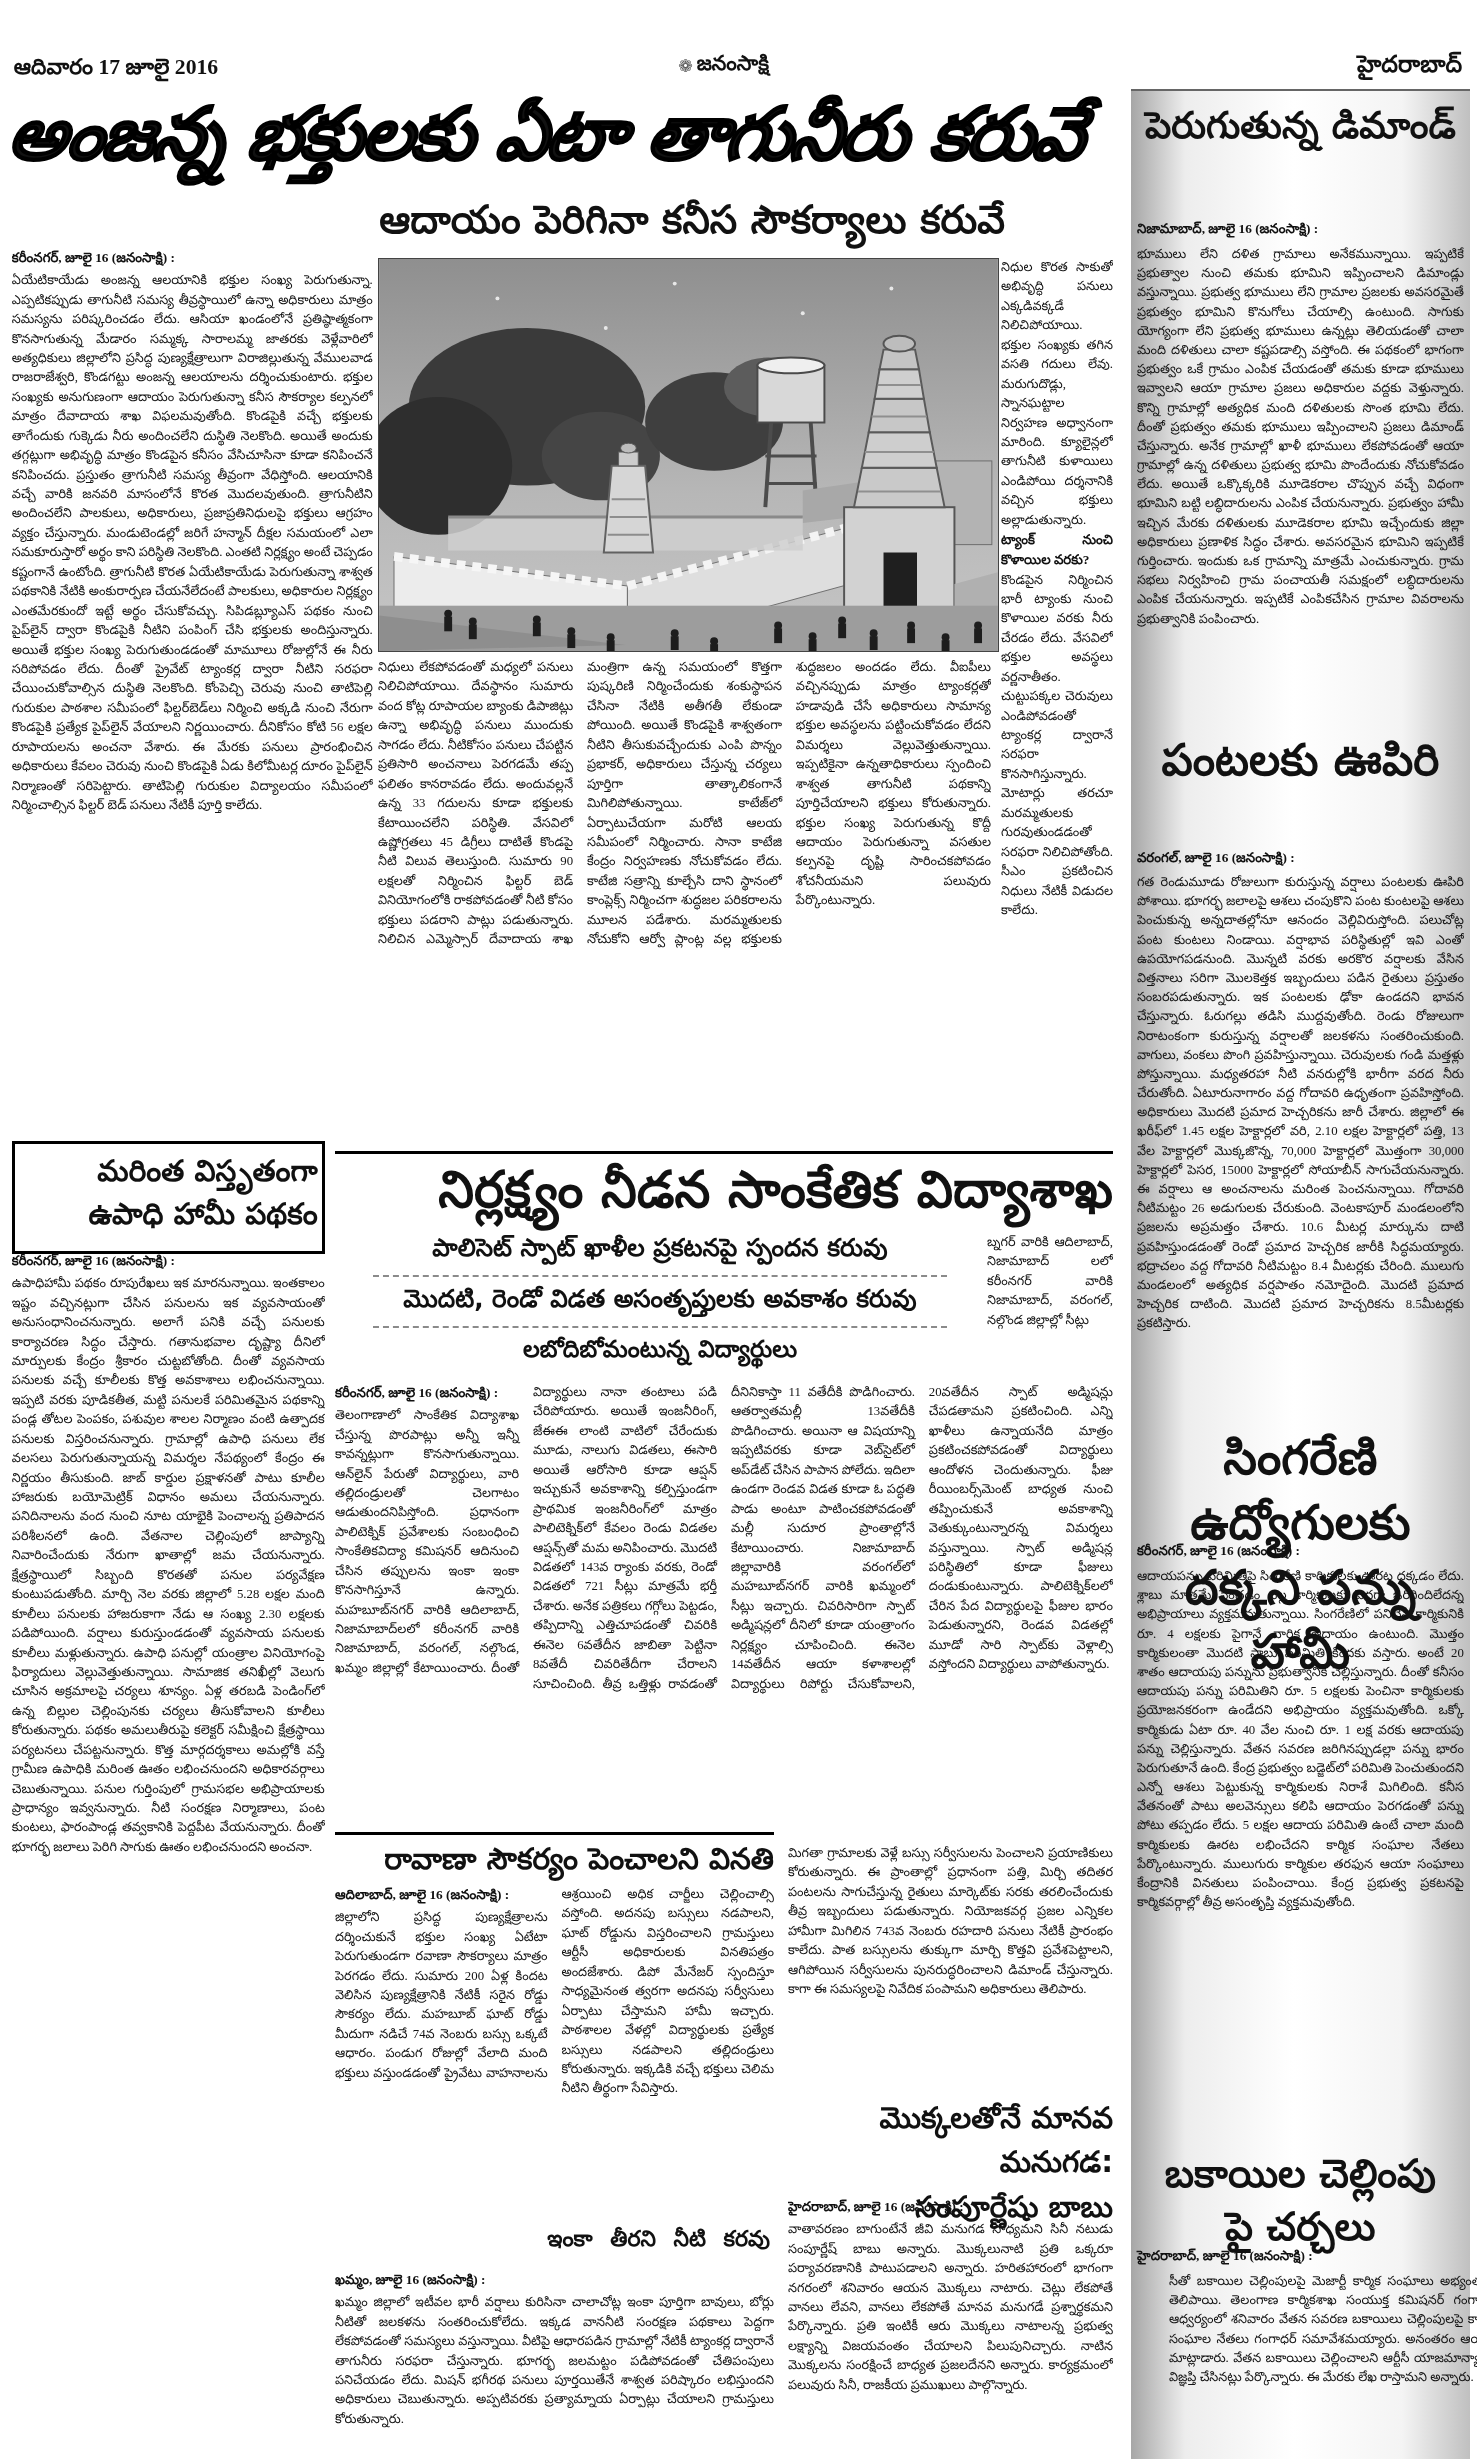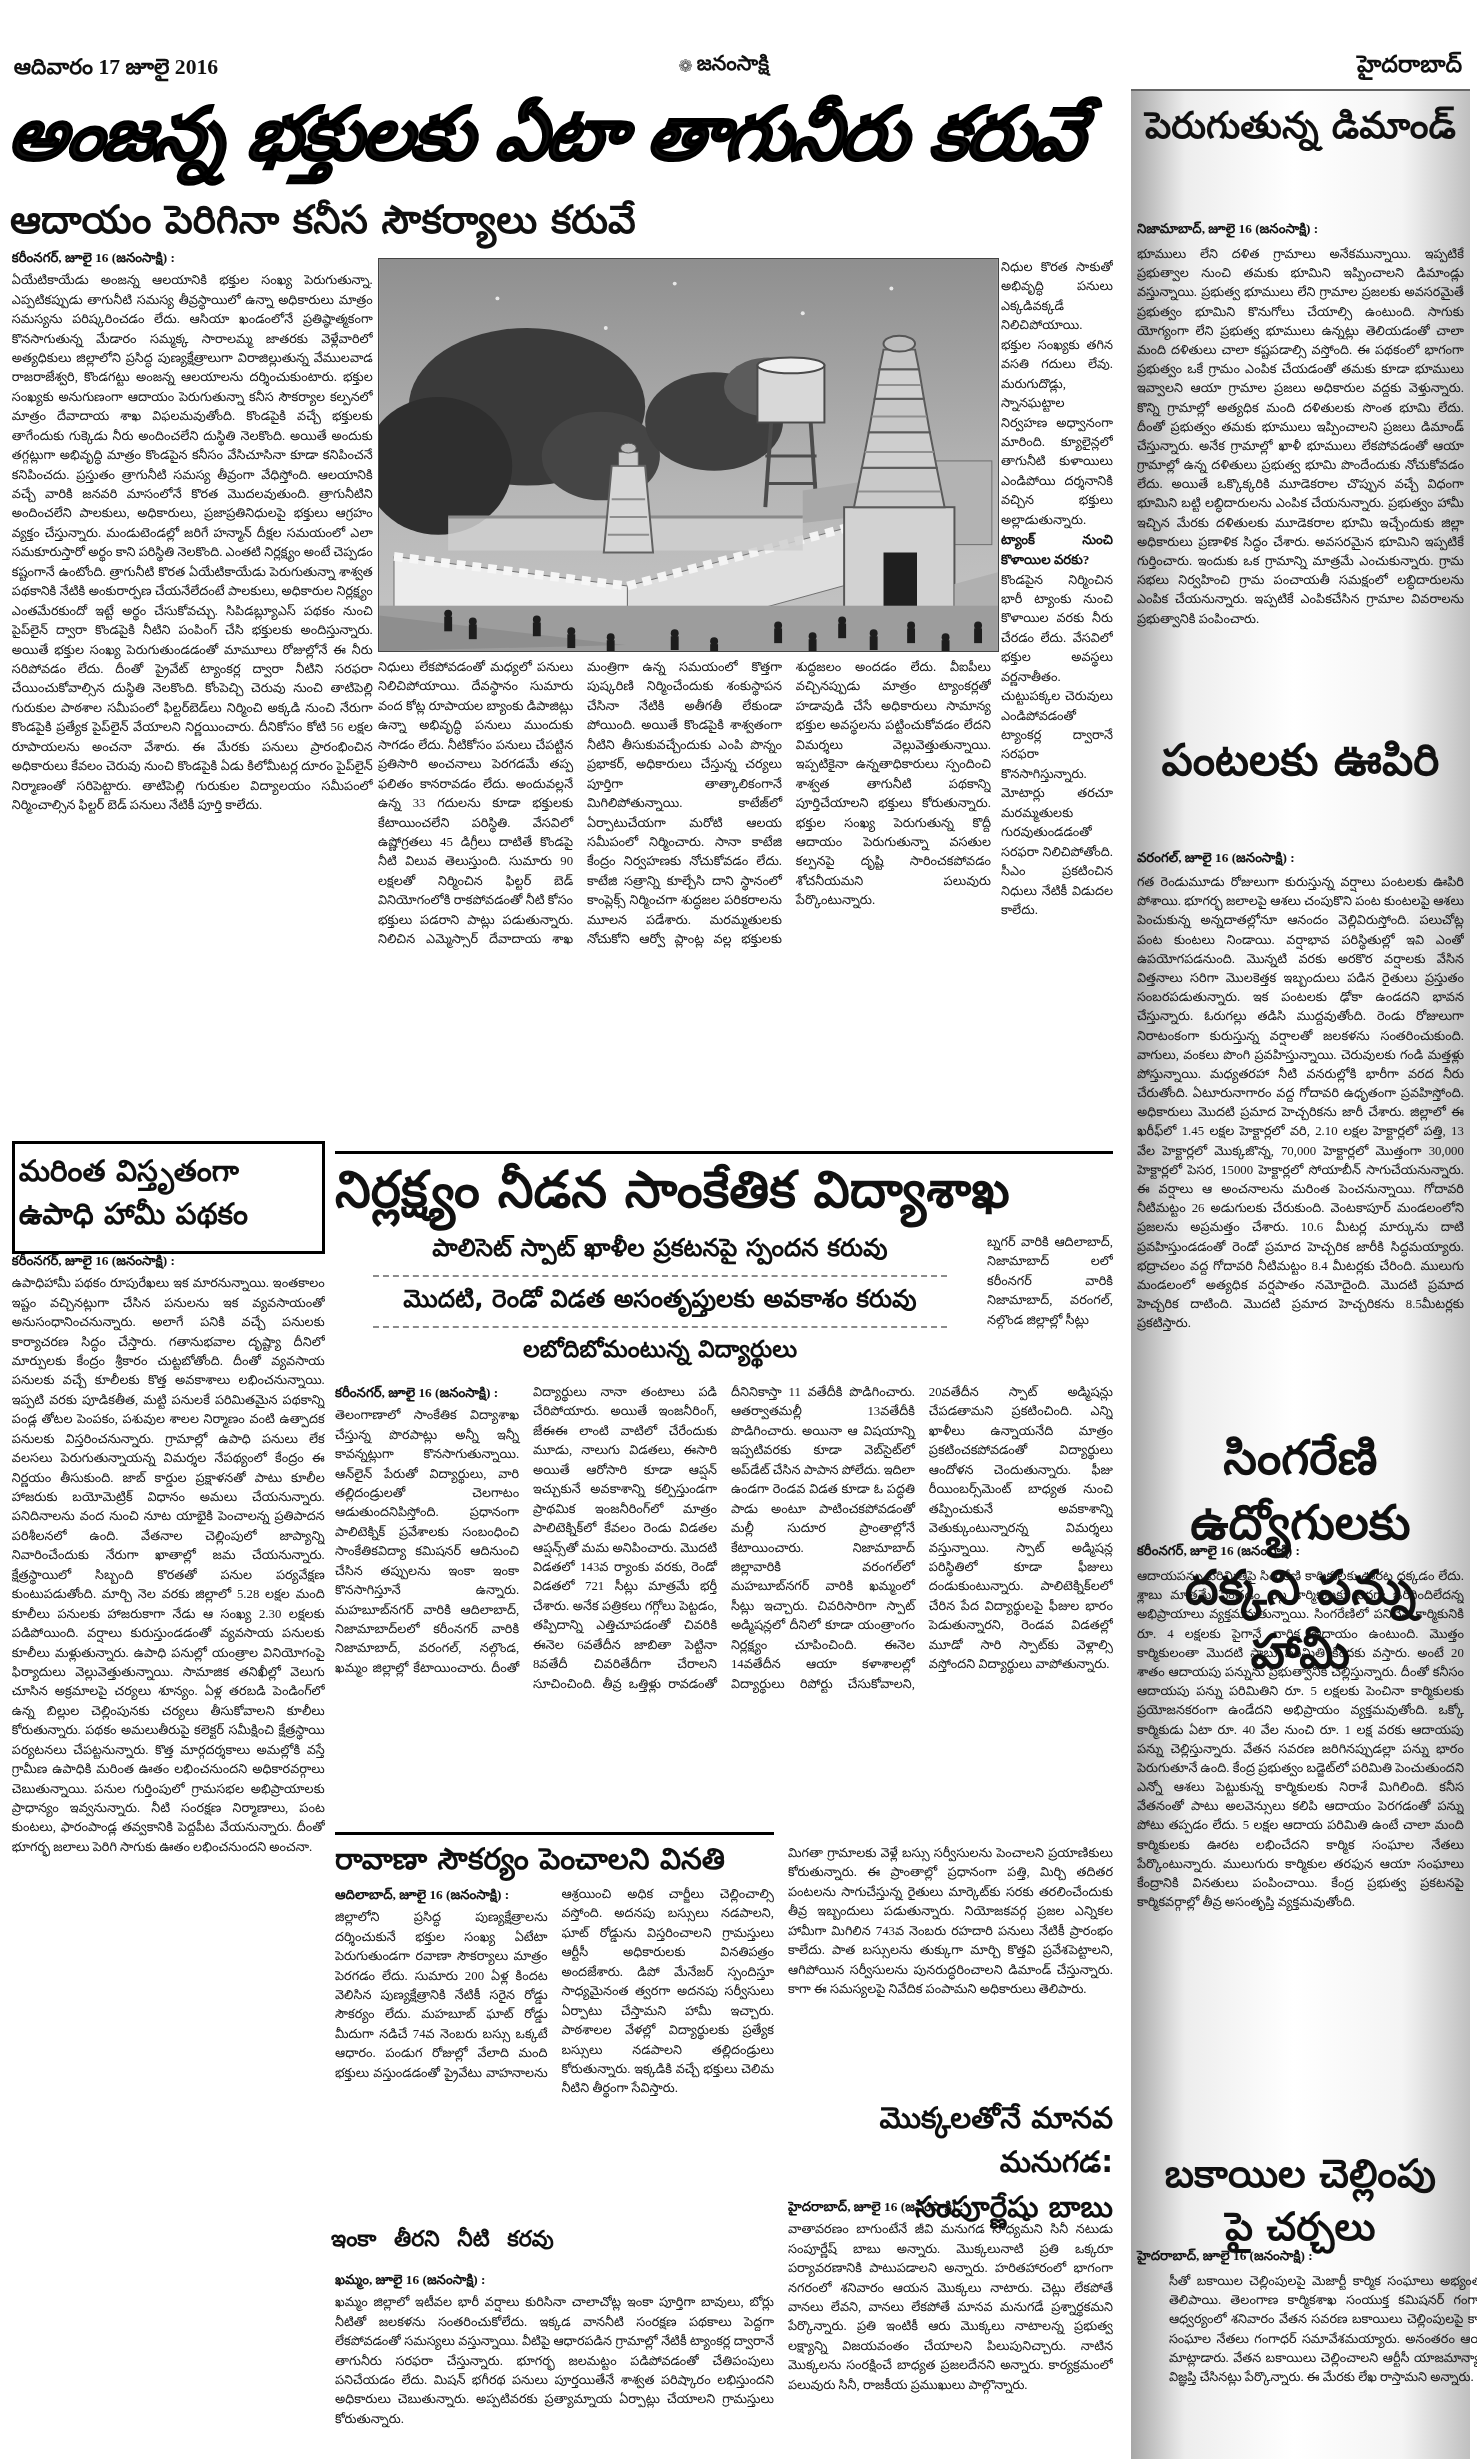--- a/index.html
+++ b/index.html
@@ -3,21 +3,21 @@
 <meta charset="utf-8">
 <style>
   html,body{margin:0;padding:0;width:1478px;height:2463px;background:#ffffff;overflow:hidden;}
   body{font-family:"Liberation Serif","DejaVu Serif",serif;color:#111;position:relative;}
   .abs{position:absolute;}
   .just{text-align:justify;}
   .bt{font-size:12.8px;line-height:1.52;overflow:hidden;}
   .dl{display:block;font-weight:bold;font-size:13.3px;margin-bottom:3px;}
   .hrule{border-top:3px solid #000;height:0;}
   .dashrule{border-top:2px dashed #8a8a8a;height:0;margin:6.9px 29.6px;}
-  .ctr{text-align:left;}
+  .ctr{text-align:right;}
   .headfont{font-family:"DejaVu Sans","Liberation Sans",sans-serif;}
 
   #hdr-date{left:13.8px;top:55px;font-size:21.7px;font-weight:bold;}
   #hdr-brand{left:678px;top:51px;font-size:20.7px;font-weight:bold;display:flex;align-items:center;gap:3.9px;}
   #hdr-page{left:1357px;top:51px;font-size:23.6px;font-weight:bold;}
 
   #mh{left:7.9px;top:91px;width:1113px;height:102px;font-size:73px;font-weight:900;font-style:italic;
       transform:skewX(-8deg);letter-spacing:-2px;white-space:nowrap;overflow:hidden;
       -webkit-text-stroke:2px #000;}
   #msub{left:9.9px;top:197px;width:995px;font-size:39px;font-weight:bold;}

